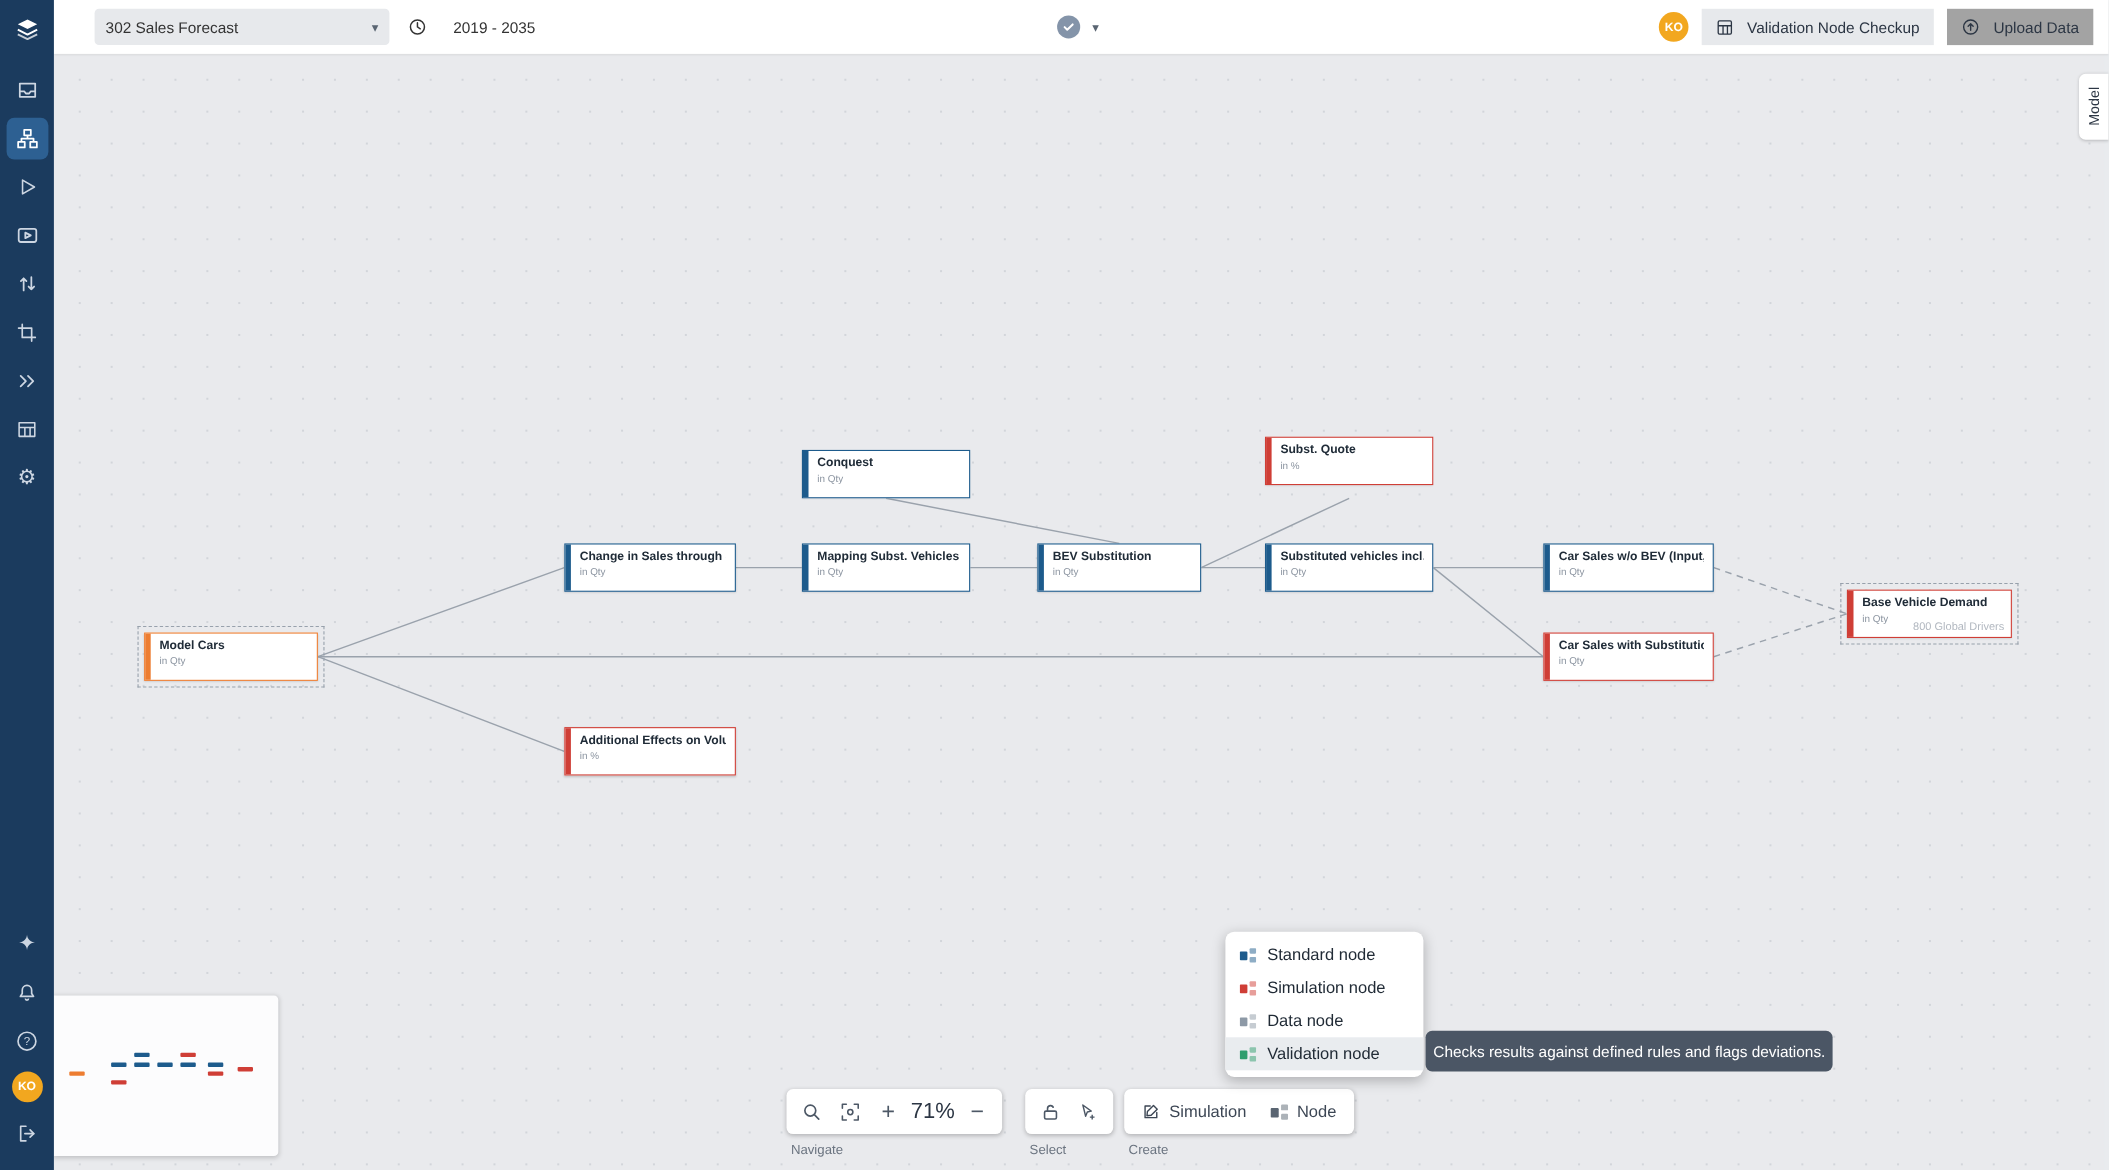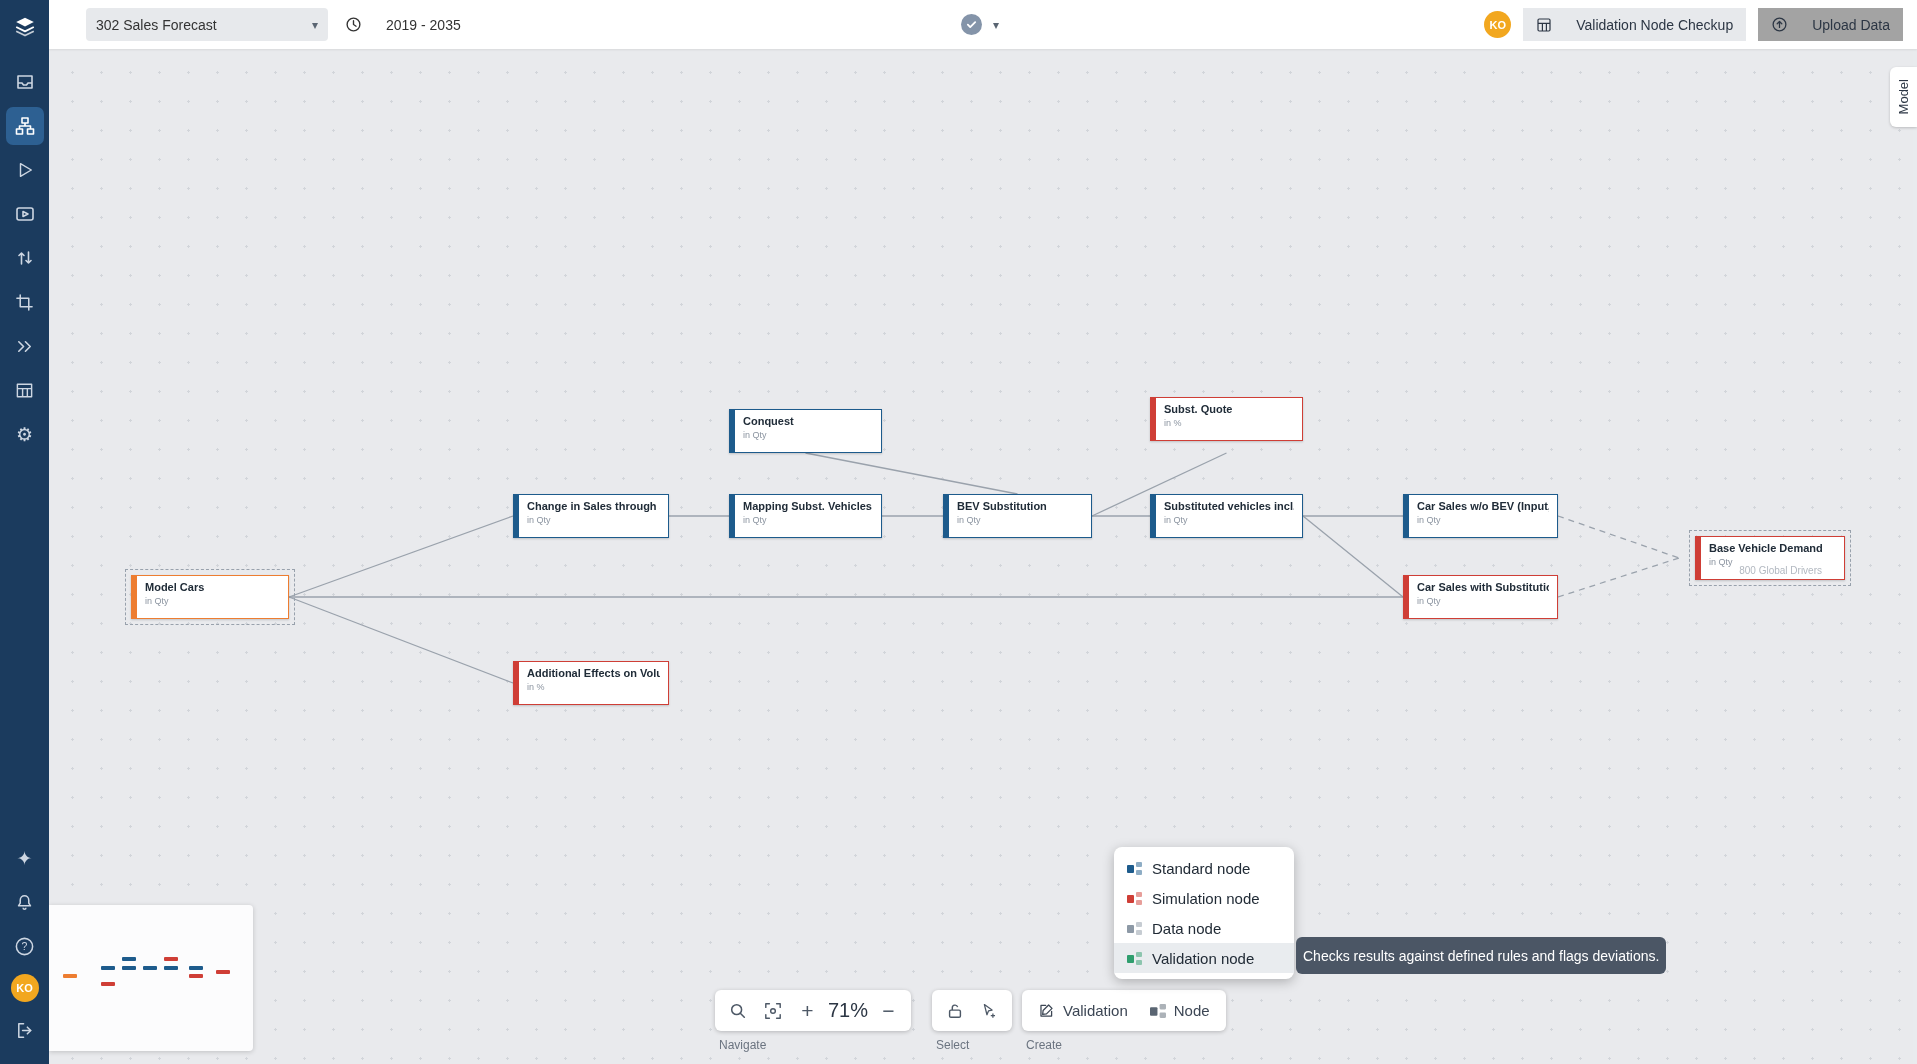--- a/index.html
+++ b/index.html
@@ -14,31 +14,31 @@
     margin:3px 0;color:#cdd6e2;font-size:19px;cursor:pointer}
   .side-icon.selected{background:#2d6092}
   .side-icon svg{display:block}
   .side-spacer{flex:1}
   .side-avatar{width:28px;height:28px;border-radius:50%;background:#f2a71f;color:#fff;font-size:11px;font-weight:bold;
     display:flex;align-items:center;justify-content:center;margin:6px 0}
 
   
   .topbar{position:absolute;left:49px;top:0;right:0;height:49px;background:#fff;z-index:30;
     display:flex;align-items:center;padding:0 14px 0 37px;box-shadow:0 1px 2px rgba(0,0,0,.08)}
-  .tb-select{height:33px;width:242px;background:#e7e9ec;border-radius:4px;display:flex;align-items:center;
+  .tb-select{height:33px;width:268px;background:#e7e9ec;border-radius:4px;display:flex;align-items:center;
     padding:0 10px;font-size:14px;color:#333;cursor:pointer}
   .tb-select .lbl{flex:1;white-space:nowrap;overflow:hidden}
   .caret{color:#5a6572;font-size:12px;margin-left:6px}
   .tb-range{display:flex;align-items:center;gap:24px;margin-left:17px;font-size:14px;color:#333}
   .tb-center{position:absolute;left:calc(50% - 22px);top:0;height:49px;display:flex;align-items:center;gap:5px;cursor:pointer}
   .check-circle{width:21px;height:21px;border-radius:50%;background:#8494a9;display:flex;align-items:center;justify-content:center}
   .tb-right{margin-left:auto;display:flex;align-items:center;gap:12px}
   .tb-avatar{width:27px;height:27px;border-radius:50%;background:#f2a71f;color:#fff;font-size:11px;font-weight:bold;
     display:flex;align-items:center;justify-content:center}
-  .tb-btn{height:33px;background:#e7e9ec;border:none;border-radius:0;display:flex;align-items:center;gap:24px;
+  .tb-btn{height:33px;background:#e7e9ec;border:none;border-radius:0;display:flex;align-items:center;gap:12px;
     padding:0 13px;font-size:14px;color:#2c3644;font-family:inherit;cursor:pointer}
   .tb-btn.dark{background:#a3a3a3}
 
   
   .model-tab{position:absolute;right:0;top:67px;width:27px;height:60px;background:#fff;border-radius:6px 0 0 6px;
     box-shadow:0 1px 3px rgba(0,0,0,.2);display:flex;align-items:center;justify-content:center;z-index:35;cursor:pointer}
   .model-tab span{writing-mode:vertical-rl;transform:rotate(180deg);font-size:13px;color:#2c3644}
 
   
   .canvas{position:absolute;left:49px;top:49px;width:1864px;height:1015px;background:#e9eaed;overflow:hidden;
@@ -255,21 +255,21 @@
       <div class="node" style="left: 1101px; top: 445px; width: 153px; height: 44px; border-color: rgb(29, 91, 140);">
         <span class="accent" style="background: rgb(29, 91, 140);"></span>
         <span class="nt">Substituted vehicles incl. con...</span>
         <span class="nu">in Qty</span>
       </div>
       <div class="node" style="left: 1354px; top: 445px; width: 155px; height: 44px; border-color: rgb(29, 91, 140);">
         <span class="accent" style="background: rgb(29, 91, 140);"></span>
         <span class="nt">Car Sales w/o BEV (Input, No...</span>
         <span class="nu">in Qty</span>
       </div>
-      <div class="node selected" style="left: 1630px; top: 487px; width: 150px; height: 44px; border-color: rgb(207, 62, 54); margin-left: 16px;">
+      <div class="node selected" style="left: 1630px; top: 487px; width: 150px; height: 44px; border-color: rgb(207, 62, 54);">
         <span class="accent" style="background: rgb(207, 62, 54);"></span>
         <span class="nt">Base Vehicle Demand</span>
         <span class="nu">in Qty</span>
       </div>
       <div class="node selected" style="left: 82px; top: 526px; width: 158px; height: 44px; border-color: rgb(237, 125, 49);">
         <span class="accent" style="background: rgb(237, 125, 49);"></span>
         <span class="nt">Model Cars</span>
         <span class="nu">in Qty</span>
       </div>
       <div class="node" style="left: 1354px; top: 526px; width: 155px; height: 44px; border-color: rgb(207, 62, 54);">
@@ -338,21 +338,21 @@
     <div class="dock-label">Select</div>
   </div>
 
   <div class="dock-group-wrap" style="left:973px;top:941px">
     <div class="dock-group">
       <button class="dock-btn-text">
         <svg width="17" height="17" viewBox="0 0 20 20" fill="none" stroke="#3c4654" stroke-width="1.5" stroke-linecap="round" stroke-linejoin="round">
             <path d="M16 11v5.5H3.5V4H9"></path>
             <path d="M12.5 3.5L16.5 7.5 10 14l-4.5.5L6 10z"></path>
           </svg>
-        <span>Validation</span>
+        <span>Simulation</span>
       </button>
       <button class="dock-btn-text">
         <svg width="16" height="16" viewBox="0 0 15 15" fill="#5a6572">
             <rect x="0" y="4" width="7" height="8" rx="1"></rect>
             <rect x="9" y="1" width="6" height="5" rx="1" opacity=".5"></rect>
             <rect x="9" y="9" width="6" height="5" rx="1" opacity=".5"></rect>
           </svg>
         <span>Node</span>
       </button>
     </div>

